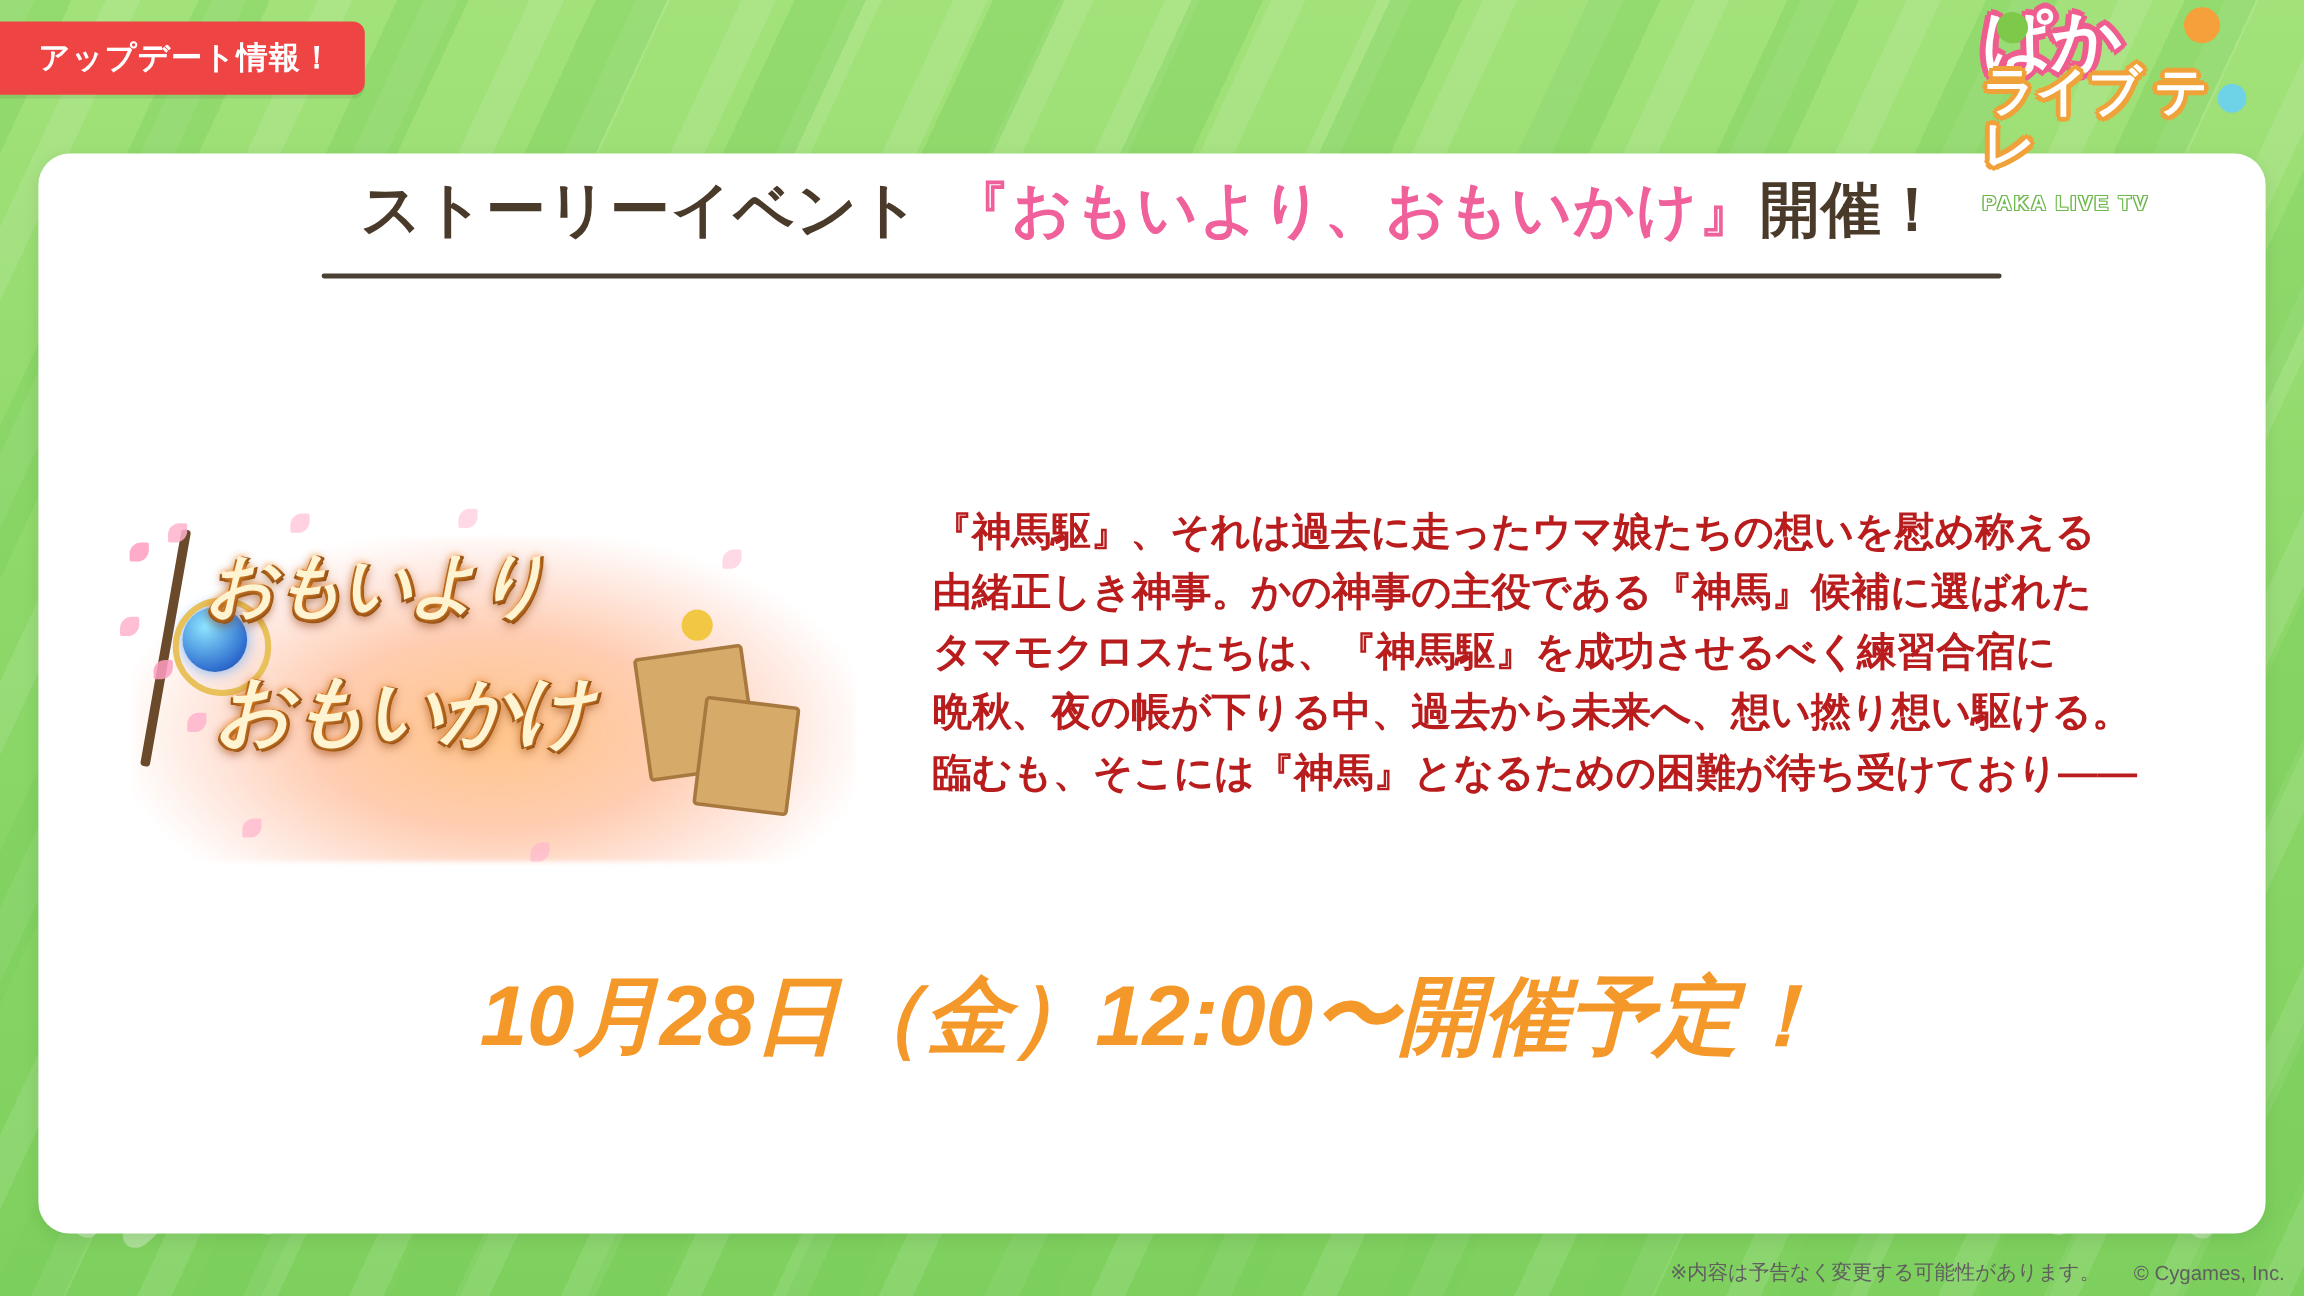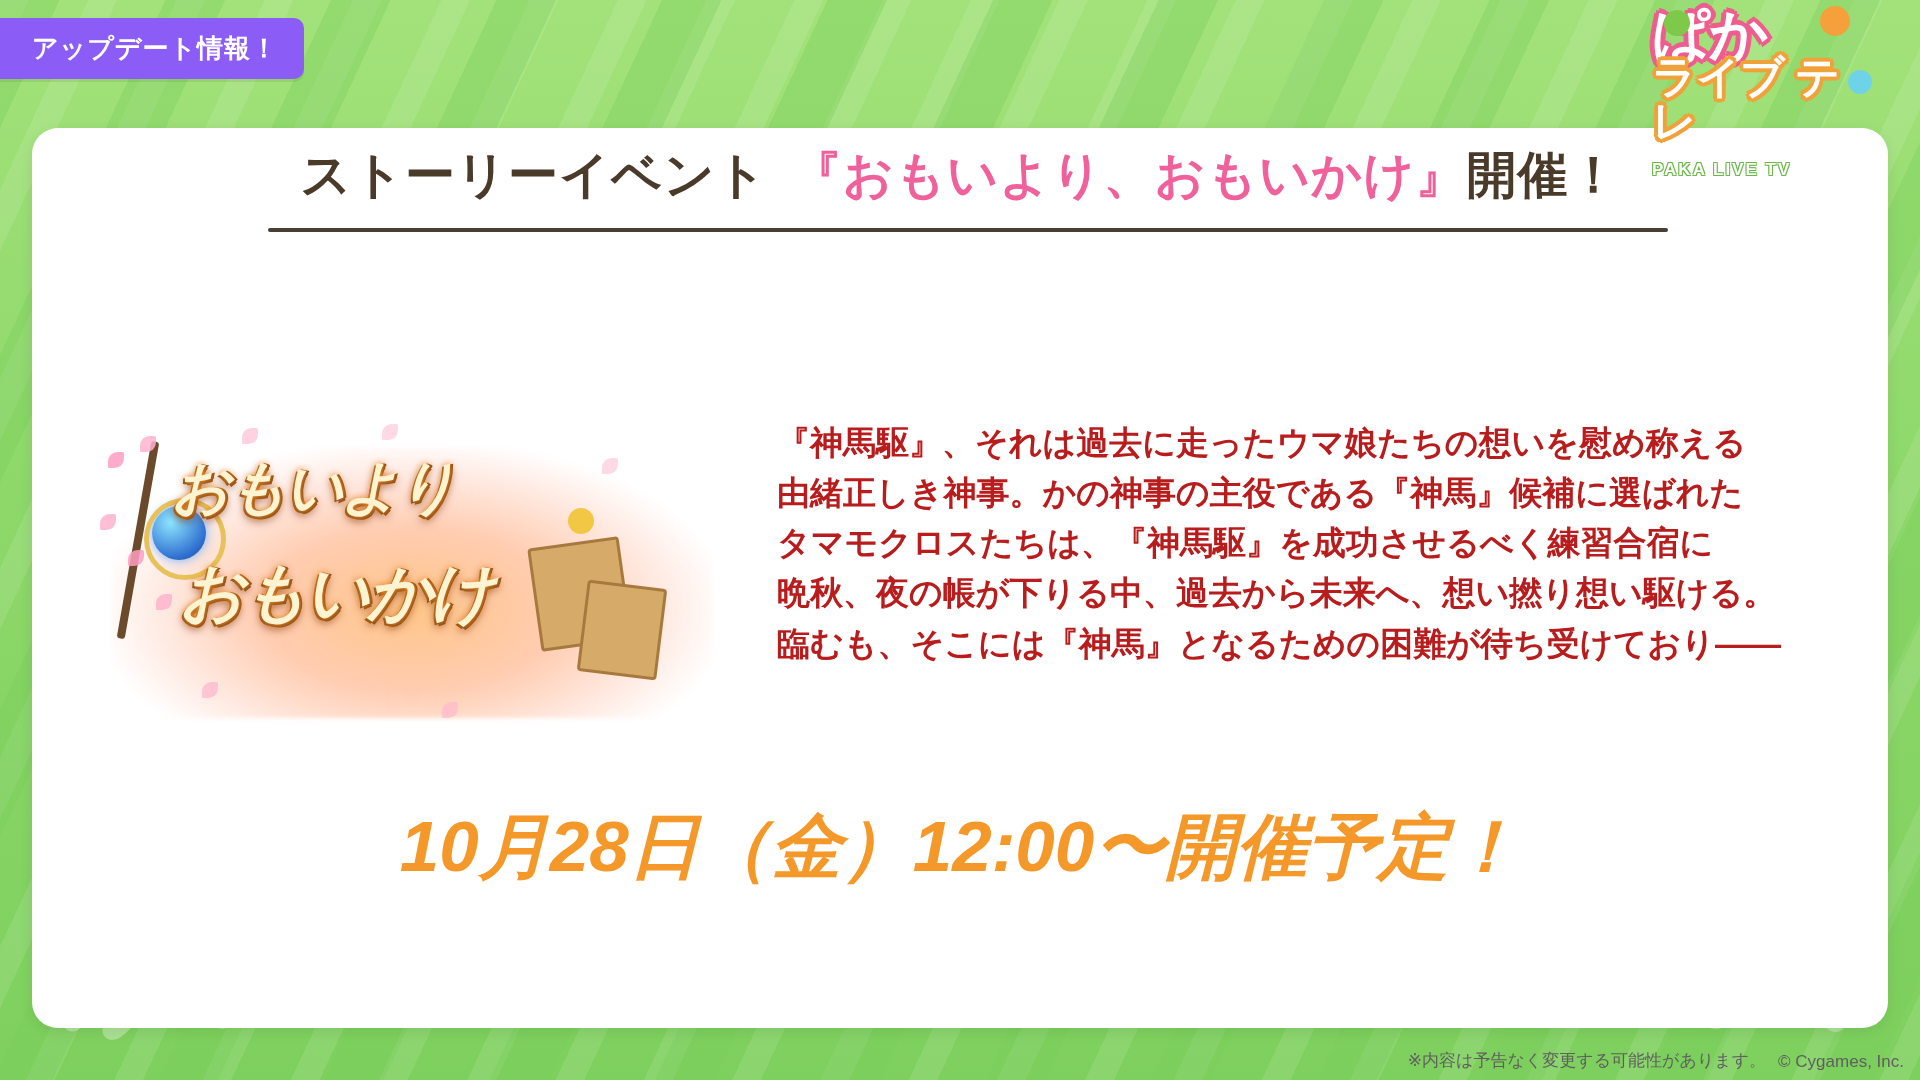--- a/index.html
+++ b/index.html
@@ -35,21 +35,21 @@
     color:rgba(255,255,255,0.30);
     font-size:120px;line-height:1;
     font-family:"DejaVu Sans",sans-serif;
     transform-origin:center;
     user-select:none;
   }
   .shoe svg{display:block}
   
   #ribbon{
     position:absolute;left:0;top:18px;
-    background:#8b5cf6;
+    background:#ef4444;
     color:#ffffff;
     font-size:26px;font-weight:bold;
     letter-spacing:1px;
     padding:13px 26px 13px 32px;
     border-radius:0 10px 10px 0;
     box-shadow:0 3px 0 rgba(0,0,0,0.07);
     z-index:6;
   }
   
   #logo{
@@ -166,21 +166,21 @@
     text-align:center;
     font-size:71px;font-weight:bold;
     font-style:italic;
     color:#f5982a;
     letter-spacing:0px;
     white-space:nowrap;
   }
   
   #footer{
     position:absolute;right:16px;bottom:8px;
-    display:flex;gap:12px;align-items:flex-end;
+    display:flex;gap:28px;align-items:flex-end;
     font-size:17px;color:#5f5f5f;
     z-index:8;
   }
 </style>
 </head>
 <body>
 
 <div id="bg"></div>
 
 <div class="shoe" style="left:40px;top:930px;transform:rotate(12deg) scale(1.15);">

